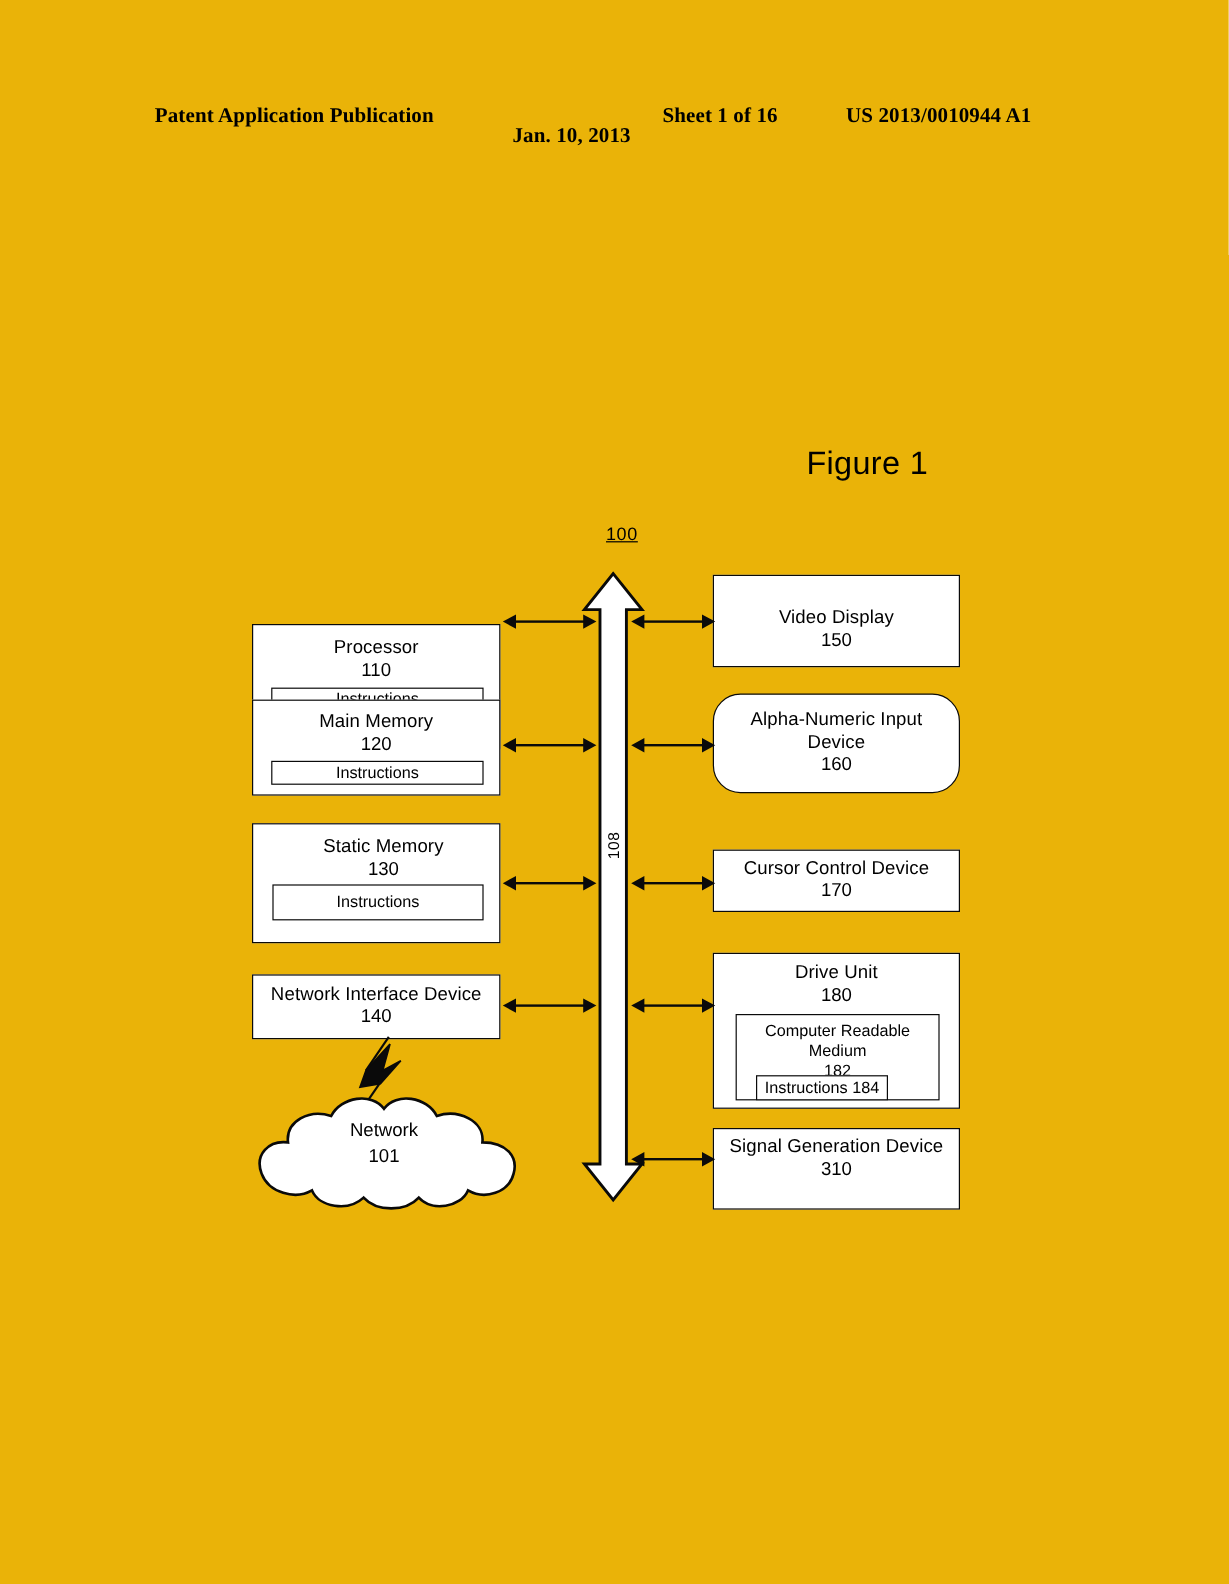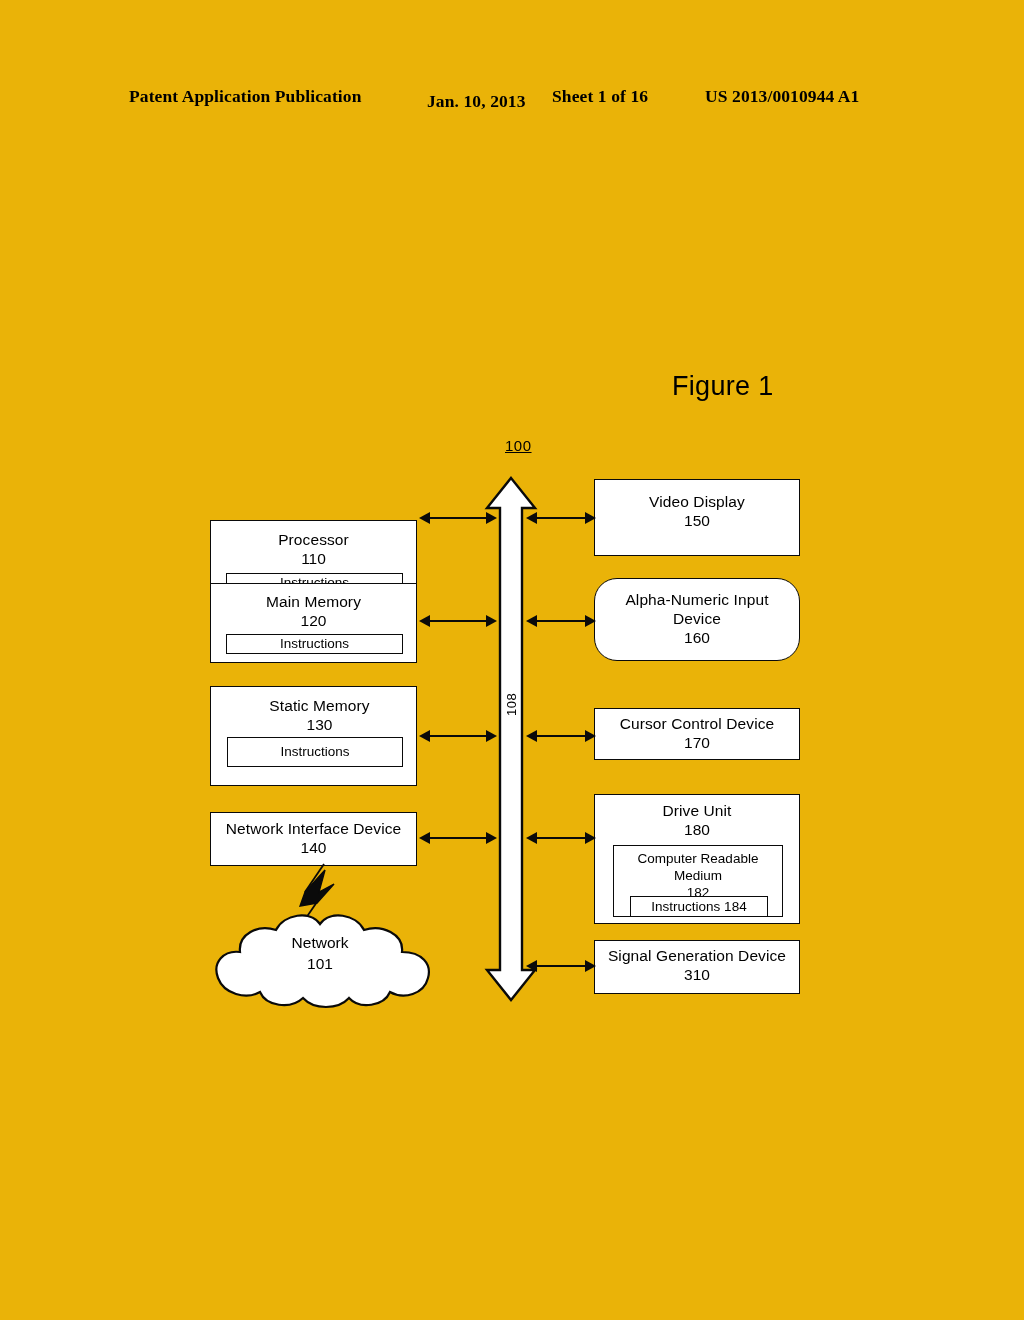--- a/index.html
+++ b/index.html
@@ -34,21 +34,21 @@
     white-space: nowrap;
   }
   #page-header .h-pub {
     position: absolute;
     left: 129px;
     top: 0;
   }
   #page-header .h-date {
     position: absolute;
     left: 427px;
-    top: 5px;
+    top: 16px;
   }
   #page-header .h-sheet {
     position: absolute;
     left: 552px;
     top: 0;
   }
   #page-header .h-patnum {
     position: absolute;
     left: 705px;
     top: 0;
@@ -244,21 +244,21 @@
         <span>Instructions</span>
       </div>
     </div>
 
     <div class="node-box" style="left:210px; top:812px; width:207px; height:54px;">
       <span class="node-title" style="margin-top:6px;">Network Interface Device</span>
       <span class="node-num">140</span>
     </div>
 
     <div class="node-box" style="left:594px; top:479px; width:206px; height:77px;">
-      <span class="node-title" style="margin-top:12px;">Video Display</span>
+      <span class="node-title" style="margin-top:25px;">Video Display</span>
       <span class="node-num">150</span>
     </div>
 
     <div class="node-box" style="left:594px; top:578px; width:206px; height:83px;border-radius:23px;">
       <span class="node-title wrap" style="margin-top:11px; padding:0 18px;">Alpha-Numeric Input Device</span>
       <span class="node-num">160</span>
     </div>
 
     <div class="node-box" style="left:594px; top:708px; width:206px; height:52px;">
       <span class="node-title" style="margin-top:5px;">Cursor Control Device</span>
@@ -266,27 +266,27 @@
     </div>
 
     <div class="node-box" style="left:594px; top:794px; width:206px; height:130px;">
       <span class="node-title" style="margin-top:6px;">Drive Unit</span>
       <span class="node-num">180</span>
 
       <div class="inner-box" style="left:18px; top:50px; width:170px; height:72px;">
         <span style="display:block; margin-top:4px;">Computer Readable Medium</span>
         <span style="display:block;">182</span>
 
-        <div class="inner-box" style="left:16px; top:50px; width:138px; height:21px; line-height:19px;">
+        <div class="inner-box" style="left:16px; top:50px; width:110px; height:21px; line-height:19px;">
           <span>Instructions 184</span>
         </div>
       </div>
     </div>
 
-    <div class="node-box" style="left:594px; top:940px; width:206px; height:54px;">
+    <div class="node-box" style="left:594px; top:940px; width:206px; height:68px;">
       <span class="node-title" style="margin-top:5px;">Signal Generation Device</span>
       <span class="node-num">310</span>
     </div>
 
     <div class="conn" style="left:419px; top:511px; width:78px;">
       <span class="head left"></span>
       <span class="shaft"></span>
       <span class="head right"></span>
     </div>
 

